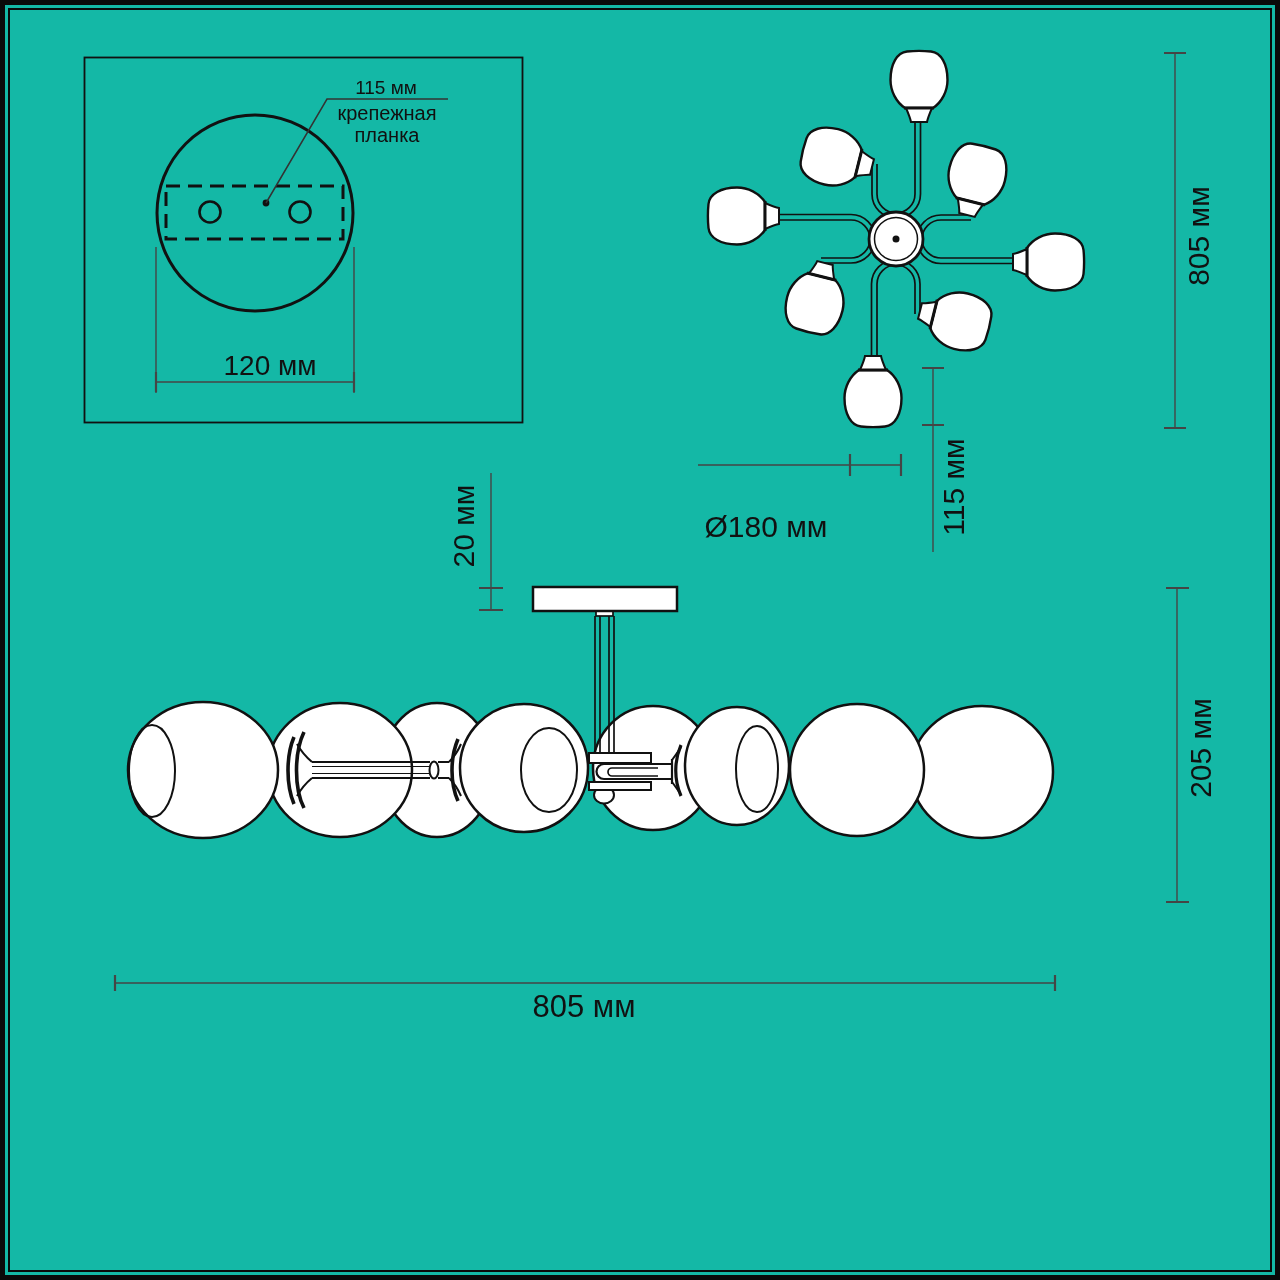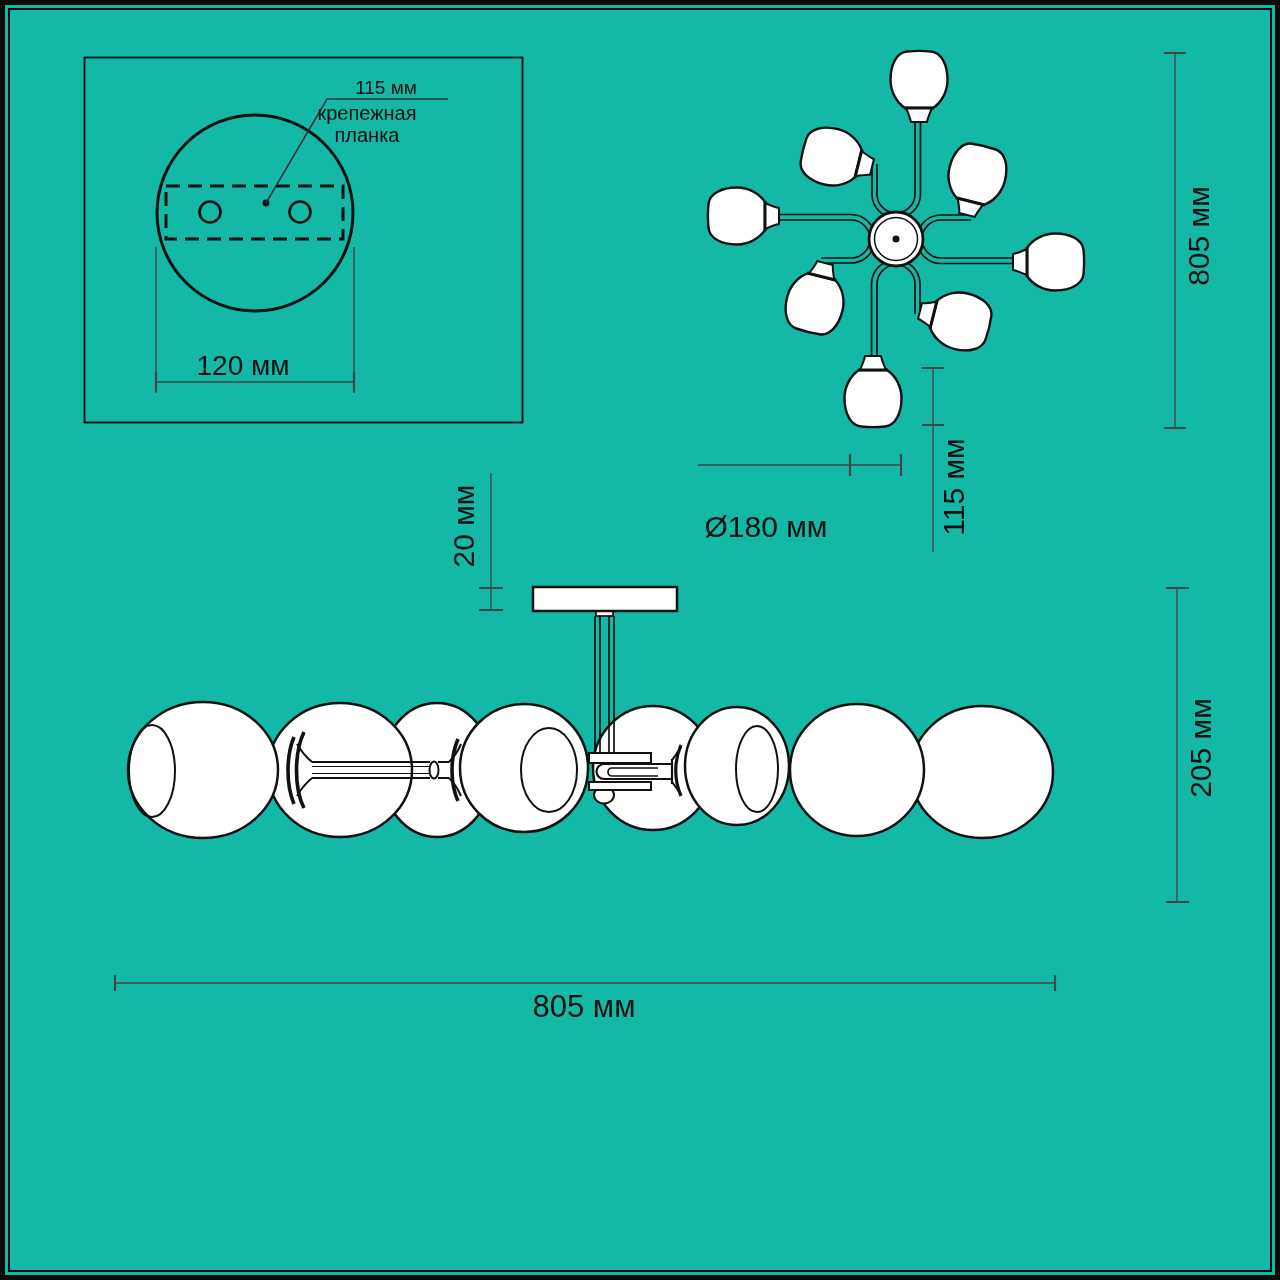--- a/index.html
+++ b/index.html
@@ -160,26 +160,26 @@
       <path d="M1177,588 V902"></path>
       <path d="M1166,588 H1189 M1166,902 H1189" stroke-width="2.2"></path>
 
       <path d="M115,983 H1055"></path>
       <path d="M115,975 V991 M1055,975 V991" stroke-width="2.2"></path>
     </g>
   </svg>
 
   <div class="lbl small" style="left:386px;top:88px;">115 мм</div>
 
-  <div class="lbl plate" style="left:367px;top:124px;">
+  <div class="lbl plate" style="left:387px;top:124px;">
     <span>крепежная</span><br>
     <span>планка</span>
   </div>
 
-  <div class="lbl mid" style="left:243px;top:366px;">120 мм</div>
+  <div class="lbl mid" style="left:270px;top:366px;">120 мм</div>
 
   <div class="lbl dim vert" style="left:1199px;top:236px;">805 мм</div>
 
   <div class="lbl dim" style="left:766px;top:491px;margin-top:36px;">Ø180 мм</div>
 
   <div class="lbl dim vert" style="left:954px;top:487px;">115 мм</div>
 
   <div class="lbl dim vert" style="left:464px;top:526px;">20 мм</div>
 
   <div class="lbl dim vert" style="left:1201px;top:748px;">205 мм</div>

